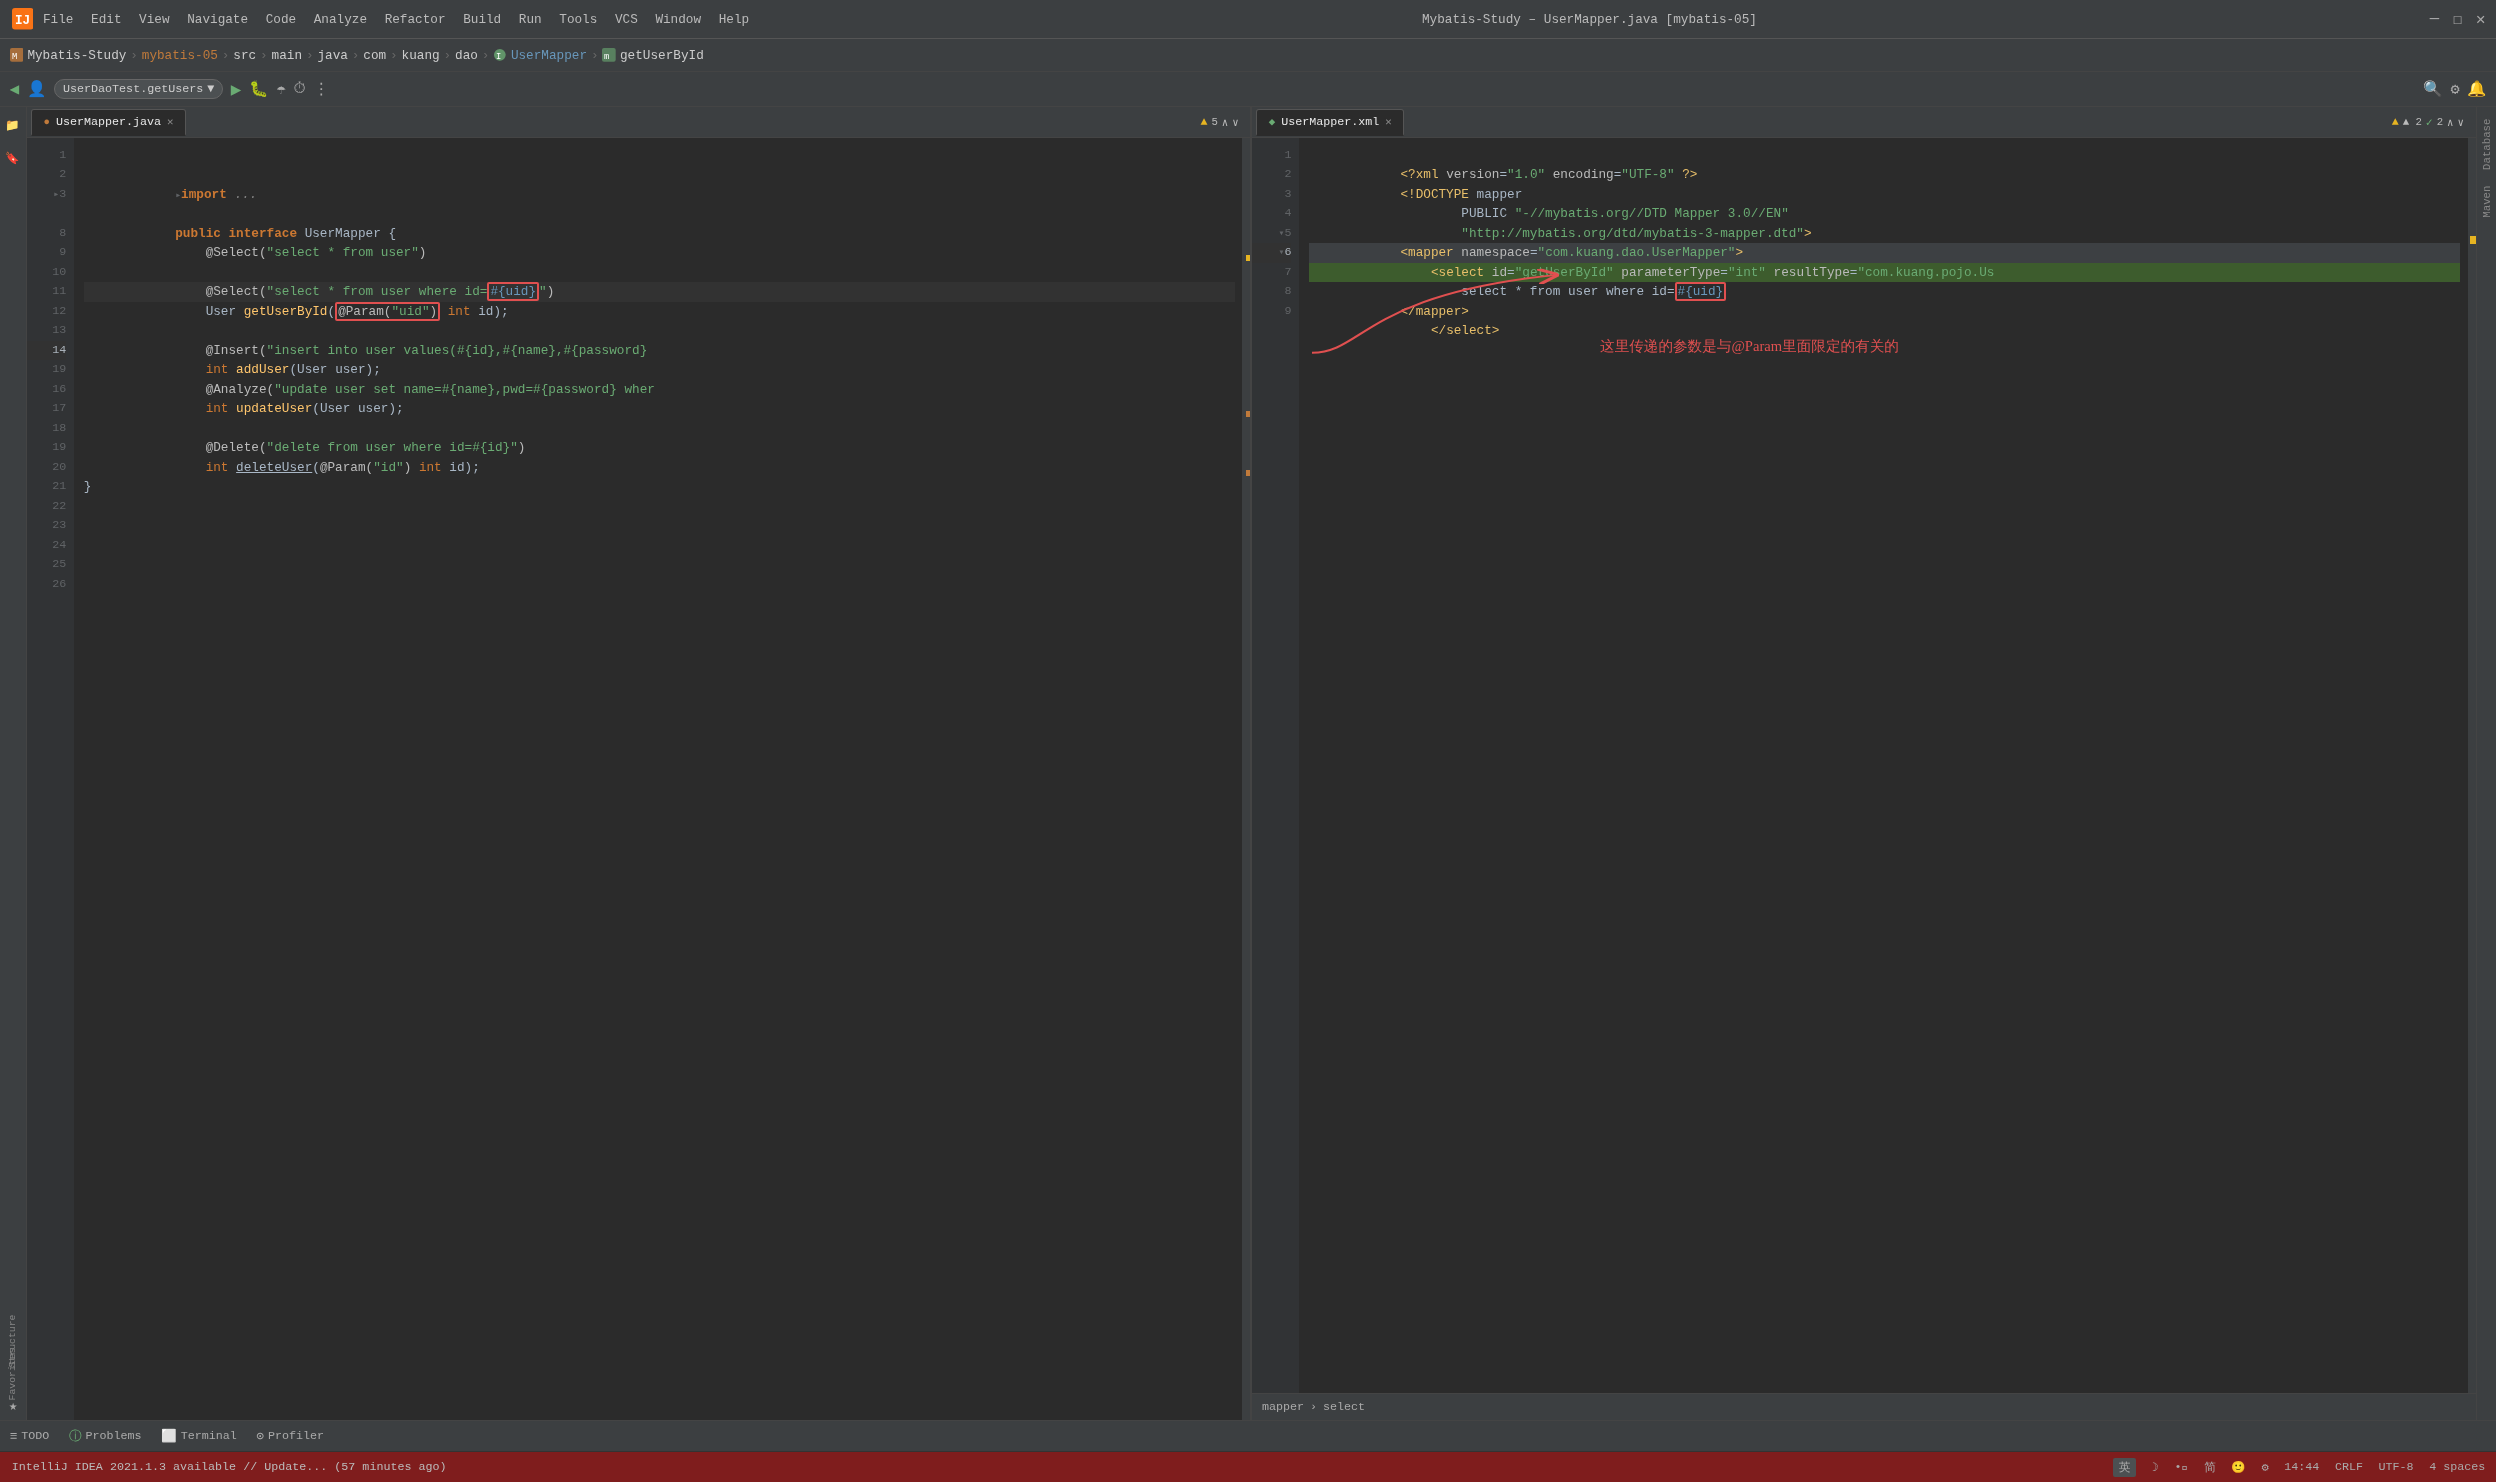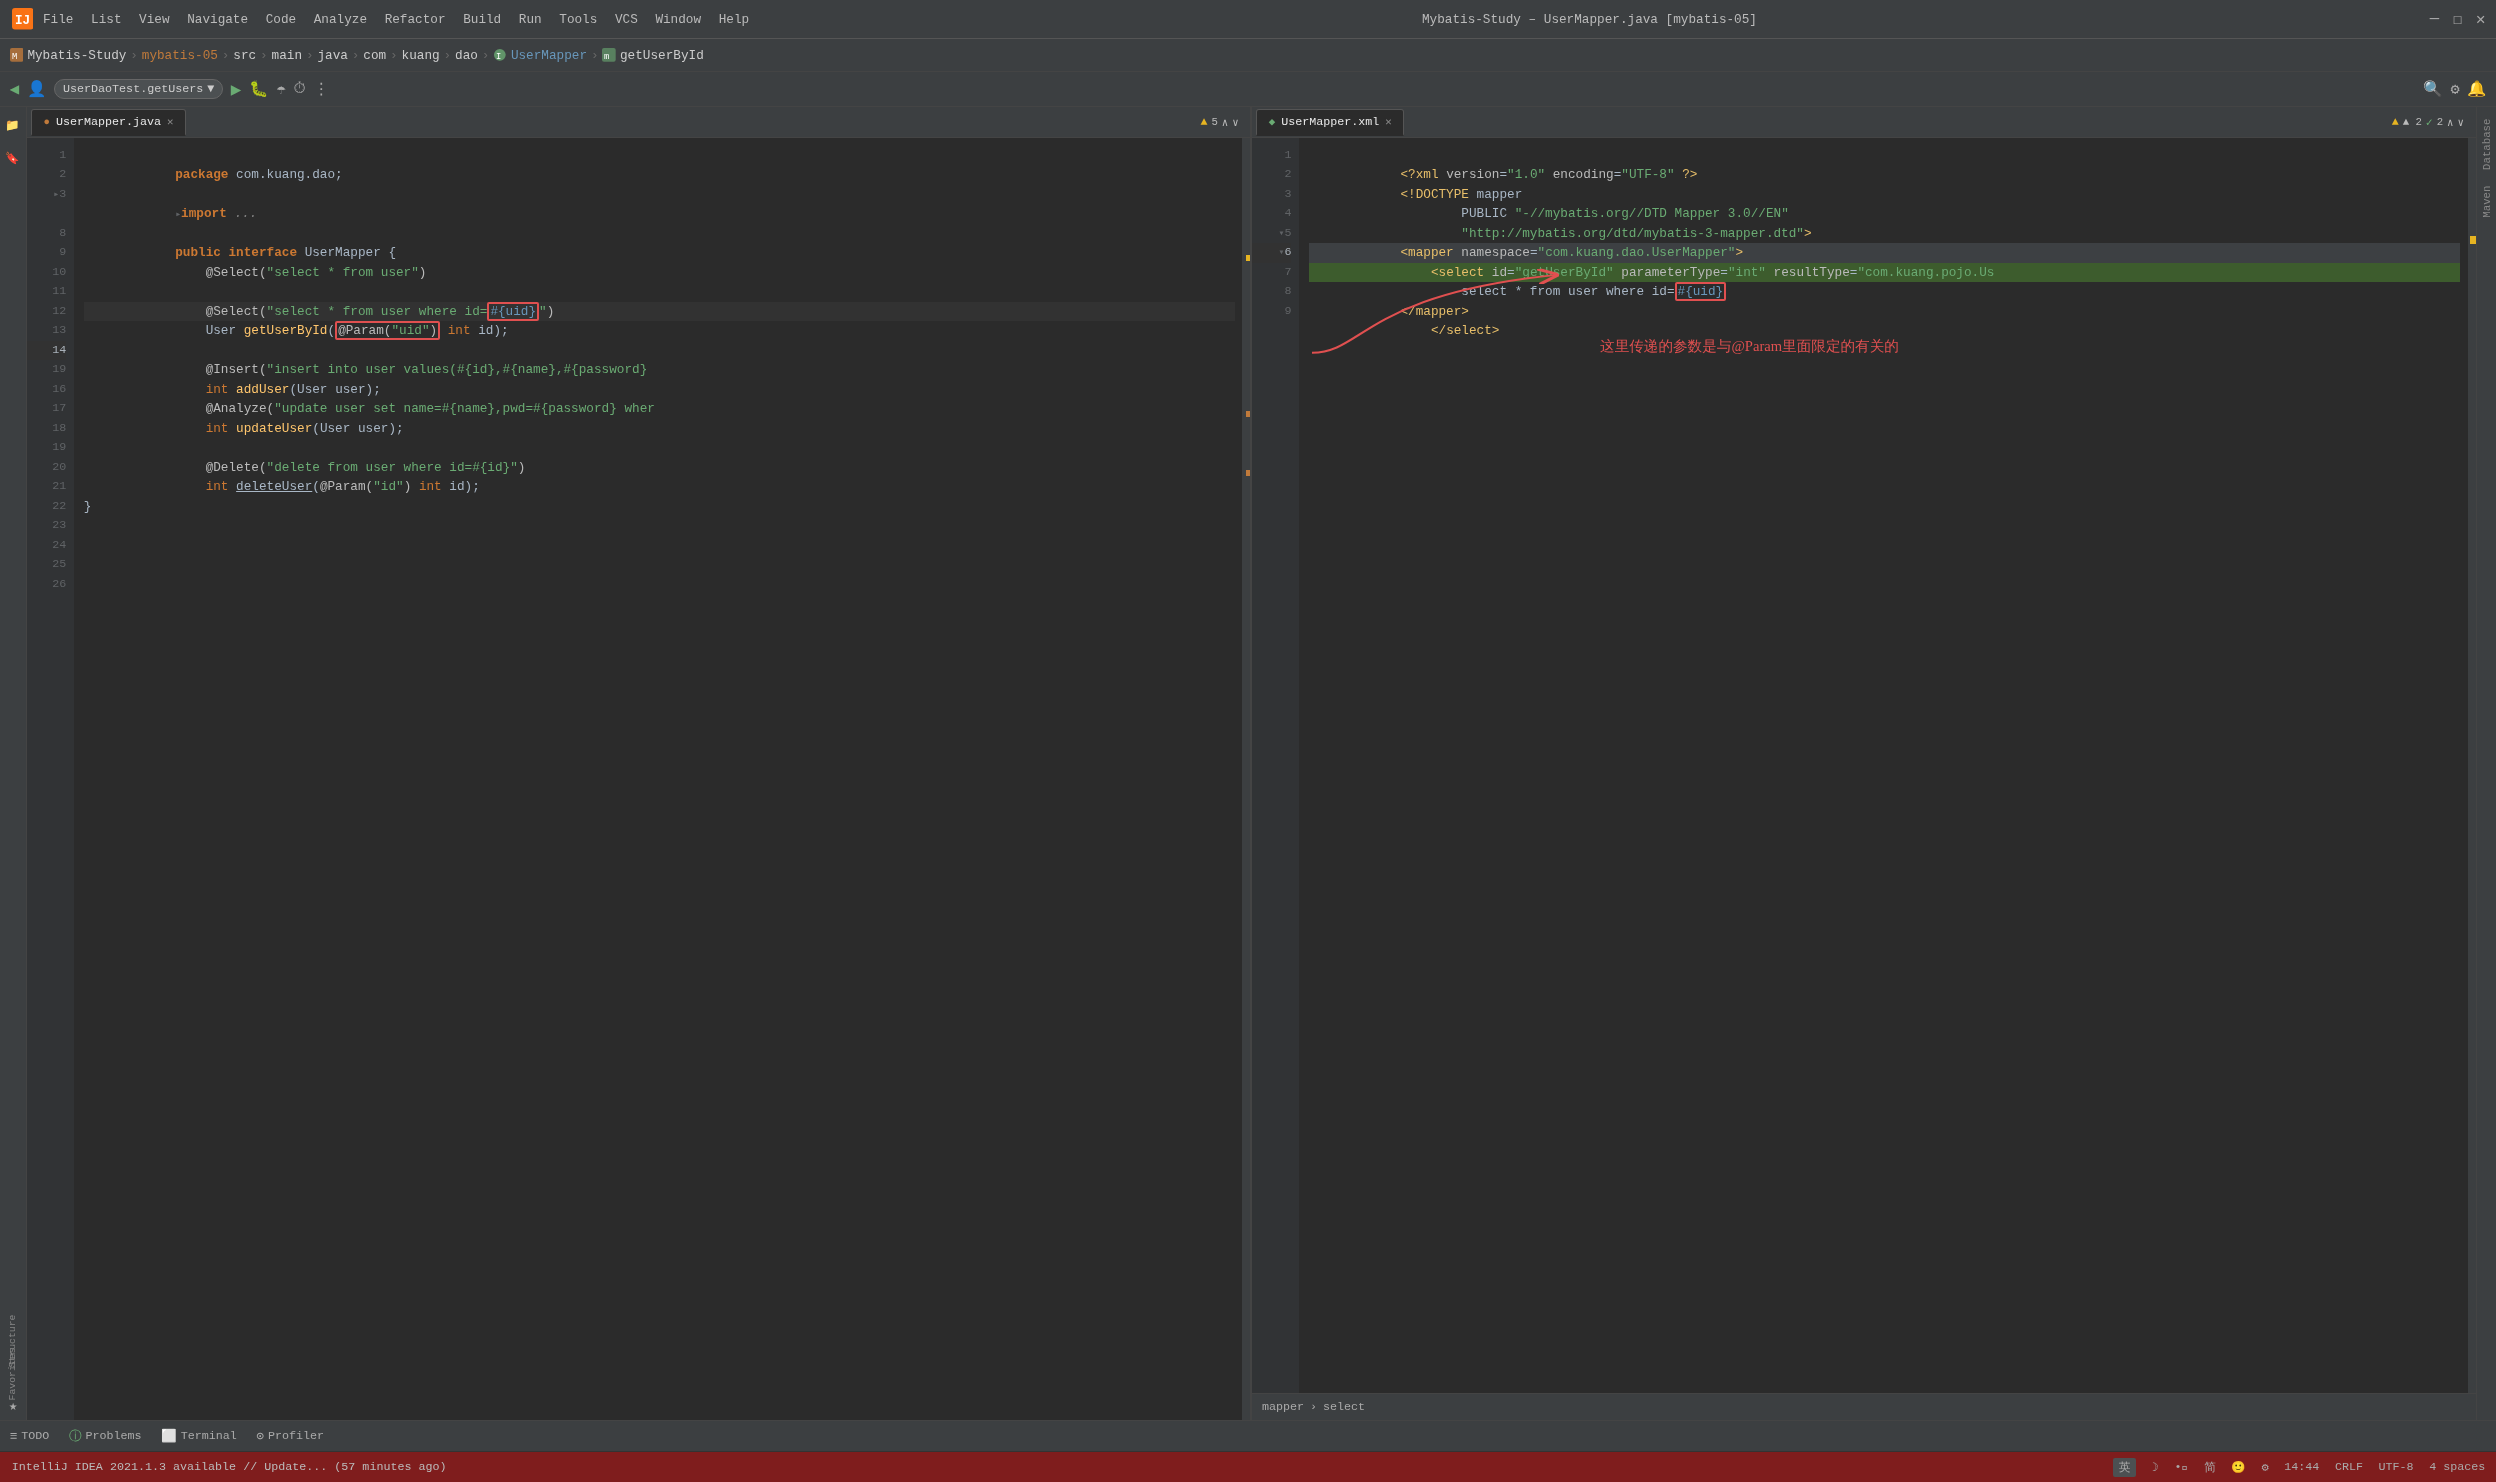--- a/index.html
+++ b/index.html
@@ -379,21 +379,21 @@
 
 <div id="title-bar">
   <div class="left-group">
 
     <svg class="logo" viewBox="0 0 22 22" fill="none" style="font-size:13px">
       <rect width="22" height="22" rx="3" fill="#f97316"></rect>
       <text x="3" y="16" font-size="13" font-weight="bold" fill="white">IJ</text>
     </svg>
     <div class="menu-items">
       <span>File</span>
-      <span>List</span>
+      <span>Edit</span>
       <span>View</span>
       <span>Navigate</span>
       <span>Code</span>
       <span>Analyze</span>
       <span>Refactor</span>
       <span>Build</span>
       <span>Run</span>
       <span>Tools</span>
       <span>VCS</span>
       <span>Window</span>
@@ -511,23 +511,20 @@
           <span class="ln">19</span>
           <span class="ln">20</span>
           <span class="ln">21</span>
           <span class="ln">22</span>
           <span class="ln">23</span>
           <span class="ln">24</span>
           <span class="ln">25</span>
           <span class="ln">26</span>
         </div>
         <div class="code-area">
-          <div class="code-line">
-            <span class="kw">package</span> <span>com.kuang.dao;</span>
-          </div>
           <div class="code-line">&nbsp;</div>
           <div class="code-line">
             <span class="fold-icon">▸</span><span class="kw">import</span> <span class="comment">...</span>
           </div>
           <div class="code-line">&nbsp;</div>
           <div class="code-line">
             <span class="kw">public</span> <span class="kw">interface</span> <span style="color:#a9b7c6">UserMapper</span> <span>{</span>
           </div>
           <div class="code-line">
             <span>&nbsp;&nbsp;&nbsp;&nbsp;</span><span class="annotation">@Select(</span><span class="string">"select * from user"</span><span class="annotation">)</span>

